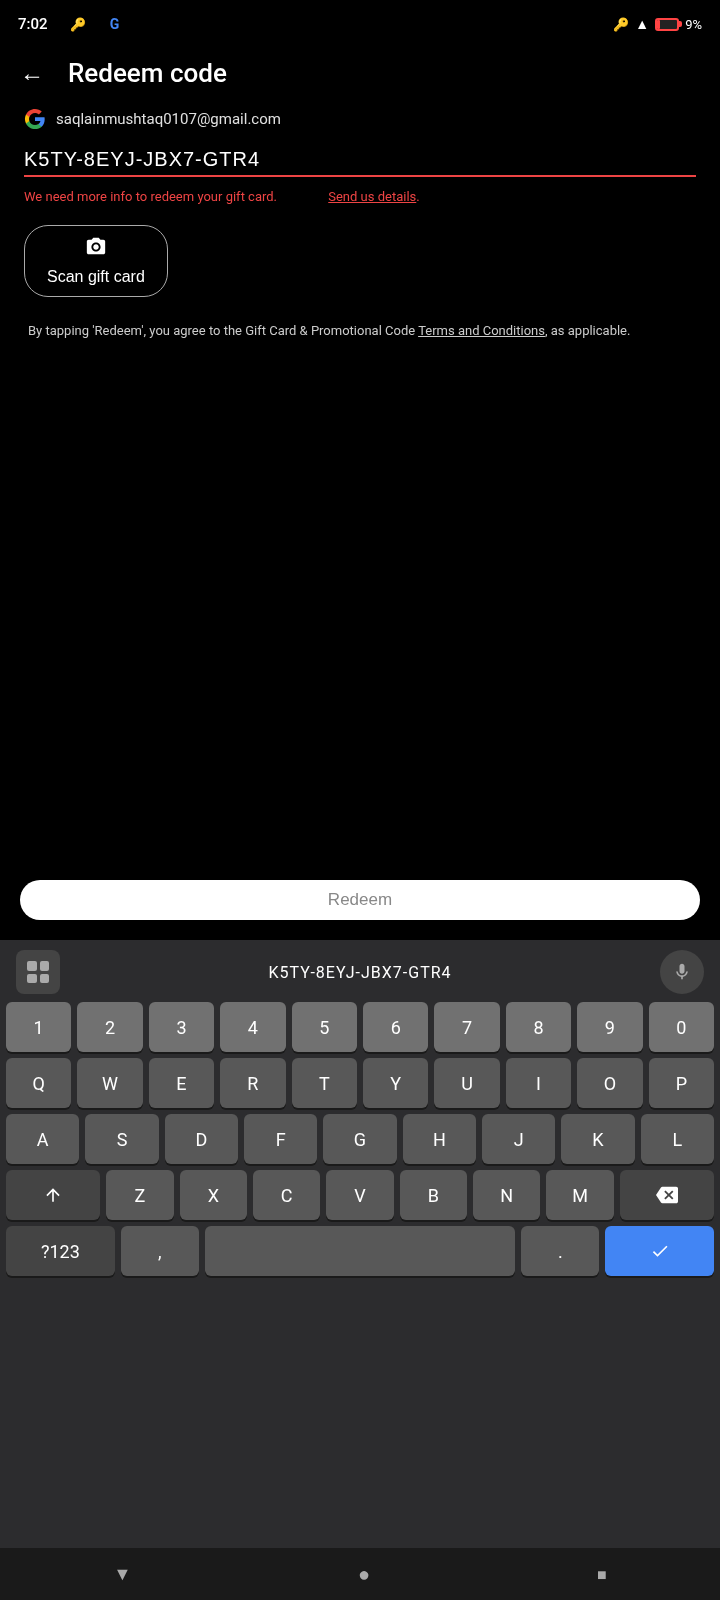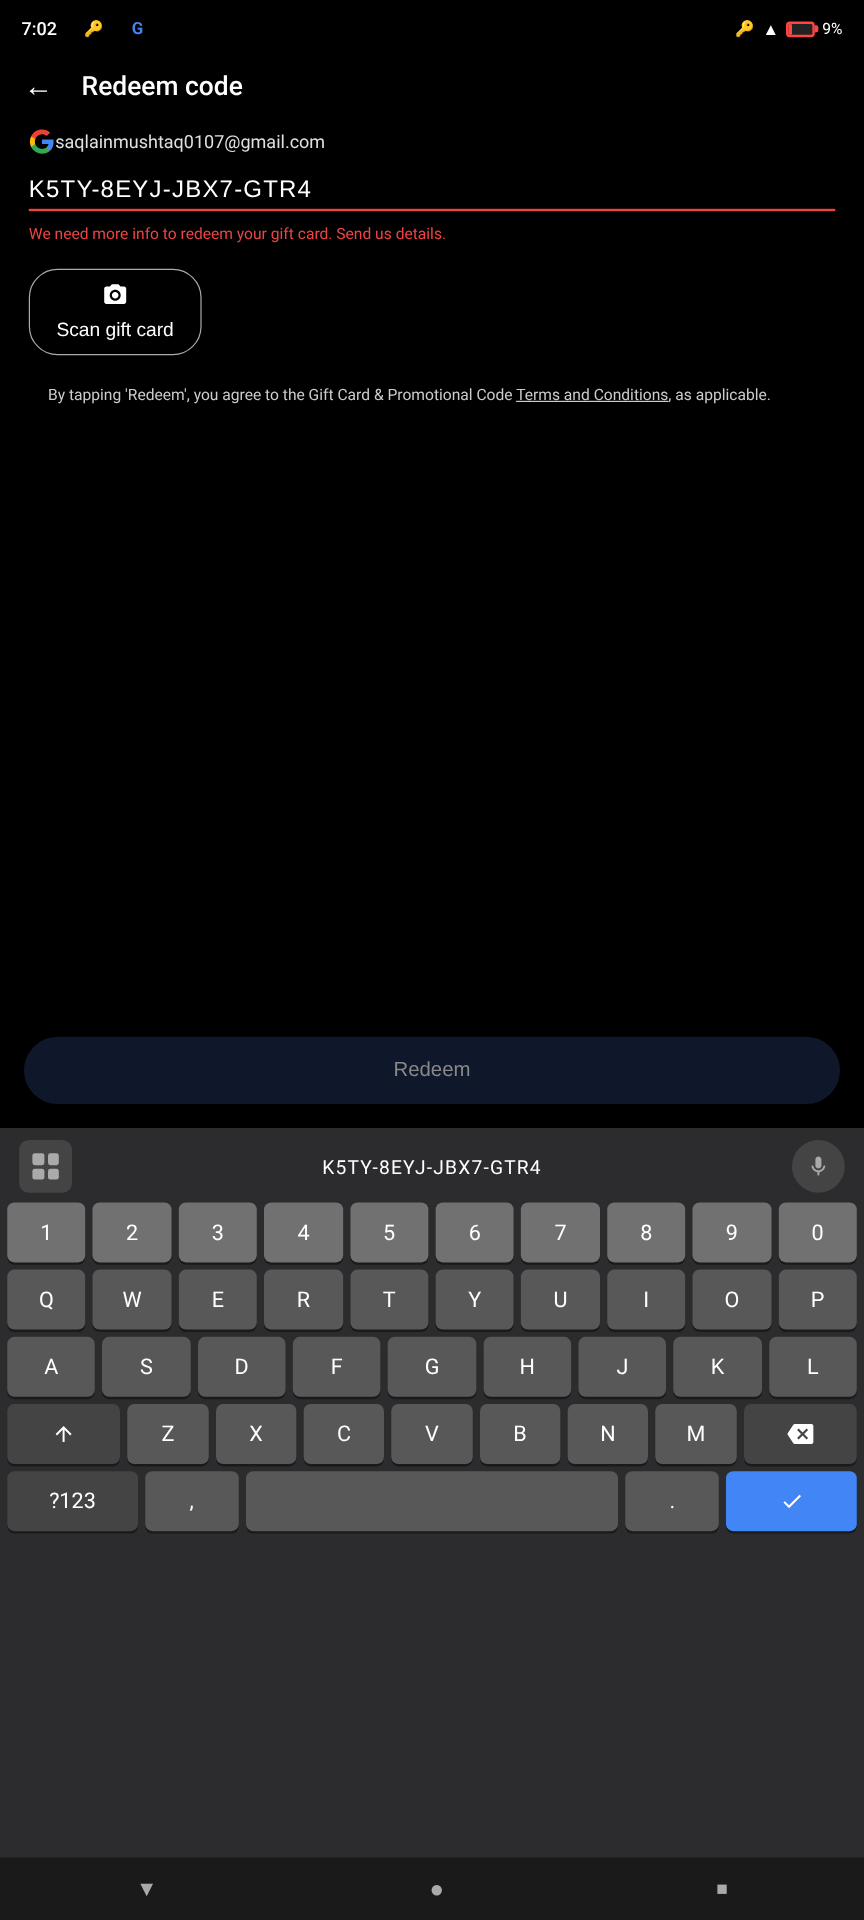--- a/index.html
+++ b/index.html
@@ -75,29 +75,30 @@
       align-items: center;
       gap: 24px;
       padding: 14px 0 20px 0;
     }
     .back-arrow {
       font-size: 24px;
       color: #fff;
       cursor: pointer;
     }
     .page-title {
-      font-size: 22px;
+      font-size: 26px;
       font-weight: 500;
       color: #fff;
     }
 
     
     .account-row {
       display: flex;
       align-items: center;
+      gap: 10px;
       margin-bottom: 18px;
       padding: 0 4px;
     }
     .g-logo {
       width: 22px;
       height: 22px;
       flex-shrink: 0;
     }
     .account-email {
       font-size: 15px;
@@ -123,20 +124,22 @@
 
     
     .error-message {
       font-size: 13px;
       color: #e44;
       margin: 10px 4px 18px 4px;
       line-height: 1.5;
     }
     .error-message a {
       color: #e44;
+      text-decoration: underline;
+      margin-left: 48px;
     }
 
     
     .scan-button {
       display: inline-flex;
       align-items: center;
       gap: 10px;
       border: 1.5px solid #aaa;
       border-radius: 24px;
       padding: 10px 22px;
@@ -151,35 +154,35 @@
     .camera-icon-svg {
       width: 22px;
       height: 22px;
     }
 
     
     .terms-text {
       font-size: 13px;
       color: #ccc;
       line-height: 1.6;
-      margin: 0 20px;
+      margin: 0 8px;
     }
     .terms-text a {
       color: #ccc;
       text-decoration: underline;
     }
 
     
     .redeem-button {
       position: absolute;
       bottom: 680px;
       left: 20px;
       right: 20px;
-      height: 56px;
-      background: #0f172a;
+      height: 40px;
+      background: #ffffff;
       border-radius: 28px;
       border: none;
       color: #888;
       font-size: 17px;
       font-weight: 500;
       cursor: pointer;
       display: flex;
       align-items: center;
       justify-content: center;
     }

